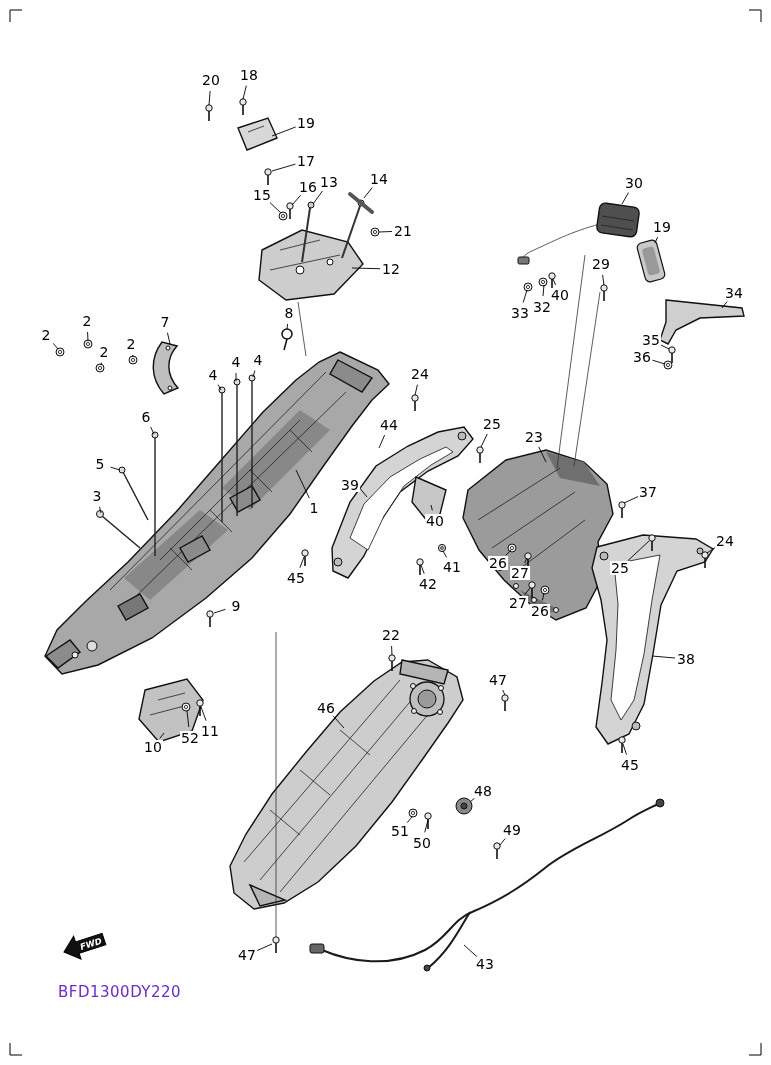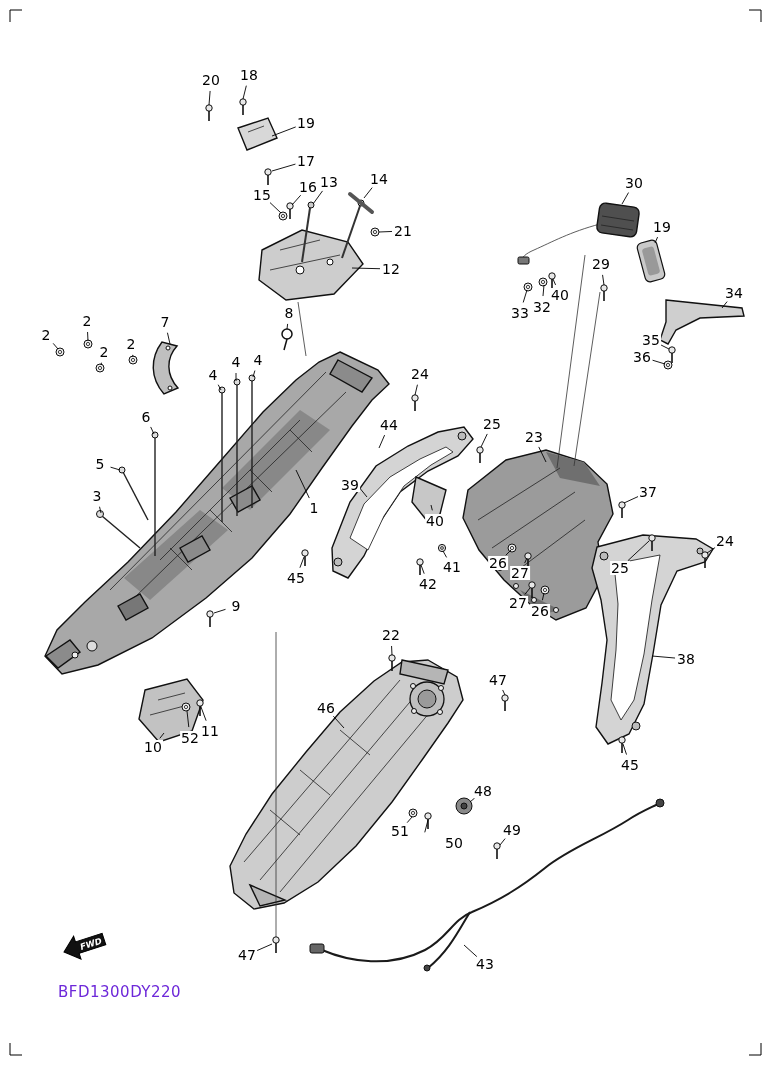--- a/index.html
+++ b/index.html
@@ -345,20 +345,20 @@
       <div class="callout" style="left: 391px; top: 635px;">22</div>
       <div class="callout" style="left: 686px; top: 659px;">38</div>
       <div class="callout" style="left: 498px; top: 680px;">47</div>
       <div class="callout" style="left: 326px; top: 708px;">46</div>
       <div class="callout" style="left: 210px; top: 731px;">11</div>
       <div class="callout" style="left: 190px; top: 738px;">52</div>
       <div class="callout" style="left: 153px; top: 747px;">10</div>
       <div class="callout" style="left: 630px; top: 765px;">45</div>
       <div class="callout" style="left: 483px; top: 791px;">48</div>
       <div class="callout" style="left: 400px; top: 831px;">51</div>
-      <div class="callout" style="left: 422px; top: 843px; margin-left: 32px;">50</div>
+      <div class="callout" style="left: 422px; top: 843px;">50</div>
       <div class="callout" style="left: 512px; top: 830px;">49</div>
       <div class="callout" style="left: 247px; top: 955px;">47</div>
       <div class="callout" style="left: 485px; top: 964px;">43</div>
     </div>
 
   <div class="diagram-code">BFD1300DY220</div>
 </div>
 
 </body></html>

